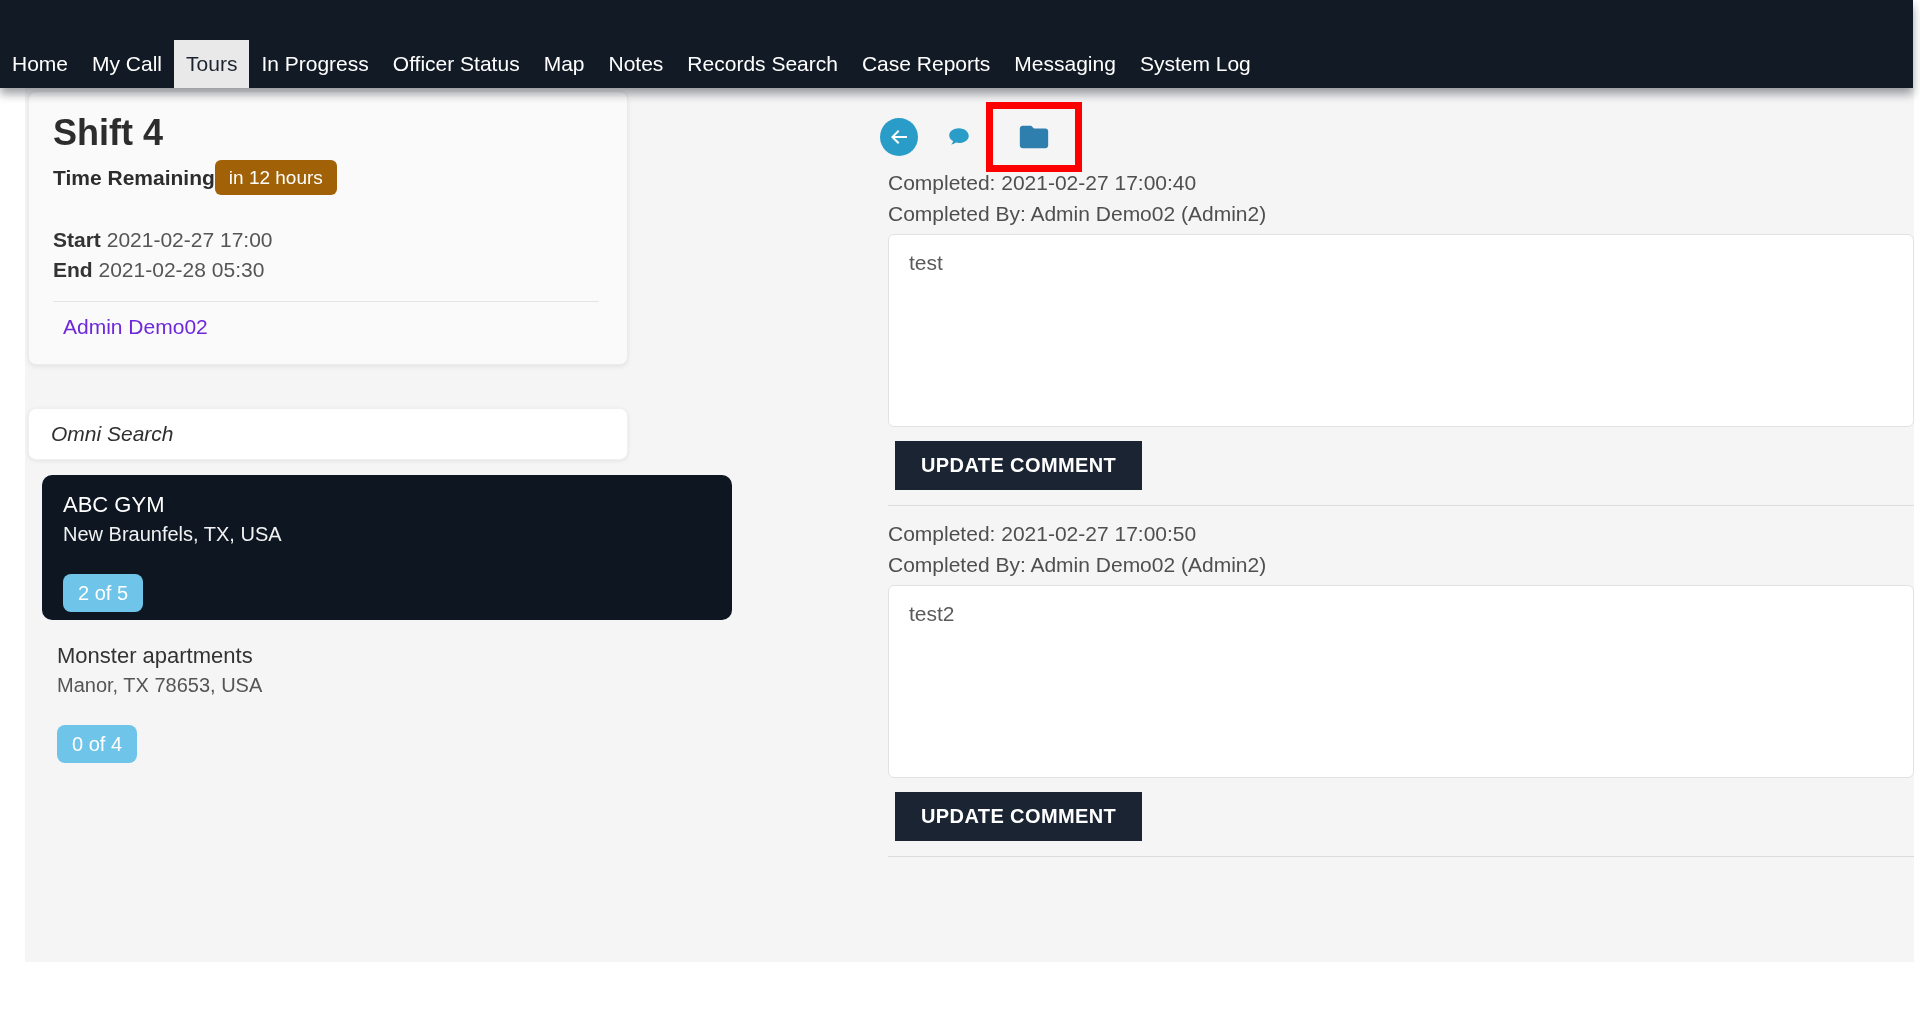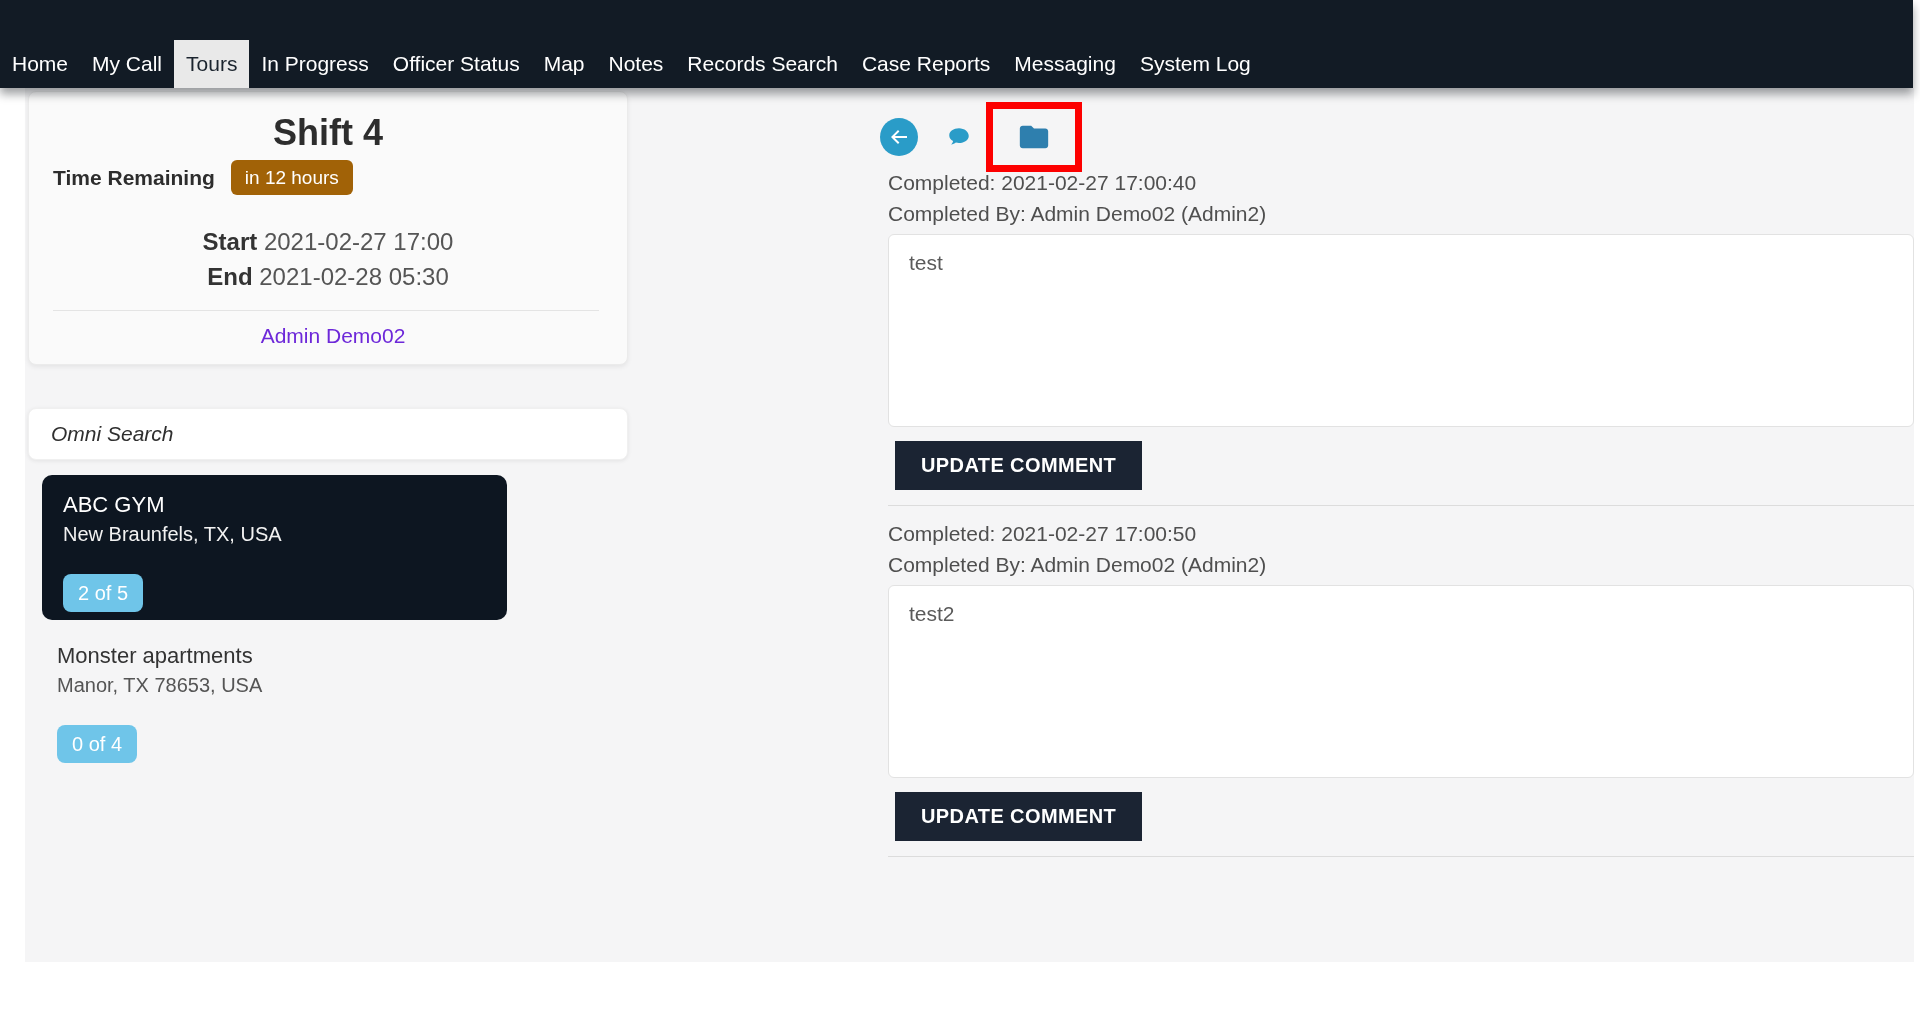--- a/index.html
+++ b/index.html
@@ -24,47 +24,47 @@
   
   .content {
     position:absolute; left:25px; top:88px; width:1889px; height:874px;
     background:#f5f5f6;
   }
 
   
   .shift-card {
     position:absolute; left:3px; top:3px; width:600px; height:274px;
     background:#fafafa; border:1px solid #ebebeb; border-radius:8px;
-    box-shadow:0 2px 5px rgba(0,0,0,0.07); padding:14px 24px;text-align:center;
+    box-shadow:0 2px 5px rgba(0,0,0,0.07); padding:14px 24px;
   }
   .shift-title { font-size:36px; font-weight:700; color:#2d2d2d; margin:6px 0 6px 0; }
-  .tr-row { display:flex; align-items:center; gap:16px; }
+  .tr-row { display:flex; align-items:center; }
   .tr-label { font-size:21px; font-weight:700; color:#2d2d2d; }
   .badge-red {
     background:#a16207; color:#ffffff; font-size:19px;
     padding:8px 14px; border-radius:6px; line-height:1;
   }
-  .times { margin-top:30px; font-size:24px; color:#555; line-height:1.45; }
+  .times { margin-top:30px; font-size:21px; color:#555; line-height:1.45; }
   .times b { color:#333; }
   .shift-divider { border:none; border-top:1px solid #e4e4e4; margin:15px 4px 13px 0; }
   .officer-name { font-size:21px; color:#6d28d9; padding-left:10px; }
 
   
   .omni {
     position:absolute; left:3px; top:320px; width:600px; height:52px;
     background:#ffffff; border:1px solid #f0f0f0; border-radius:8px;
     box-shadow:0 1px 4px rgba(0,0,0,0.08);
     font-family:"Liberation Sans", sans-serif;
     font-size:21px; font-style:italic; color:#2f2f2f; padding:0 22px; outline:none;
   }
   .omni::placeholder { color:#2f2f2f; font-style:italic; opacity:1; }
 
   
   .tour-card-selected {
-    position:absolute; left:17px; top:387px; width:465px; height:145px;
+    position:absolute; left:17px; top:387px; width:690px; height:145px;
     background:#0d1621; border-radius:10px; color:#fff; padding:17px 21px;
     cursor:pointer;
   }
   .tour-name-sel { font-size:22px; color:#fff; }
   .tour-loc-sel { font-size:20px; color:#f2f2f2; margin-top:5px; }
   .badge-blue {
     display:inline-block; background:#6fc5e9; color:#ffffff;
     font-size:20px; padding:7px 15px; border-radius:8px; margin-top:28px; line-height:1.2;
   }
   .tour-item-plain { position:absolute; left:32px; top:555px; cursor:pointer; }

